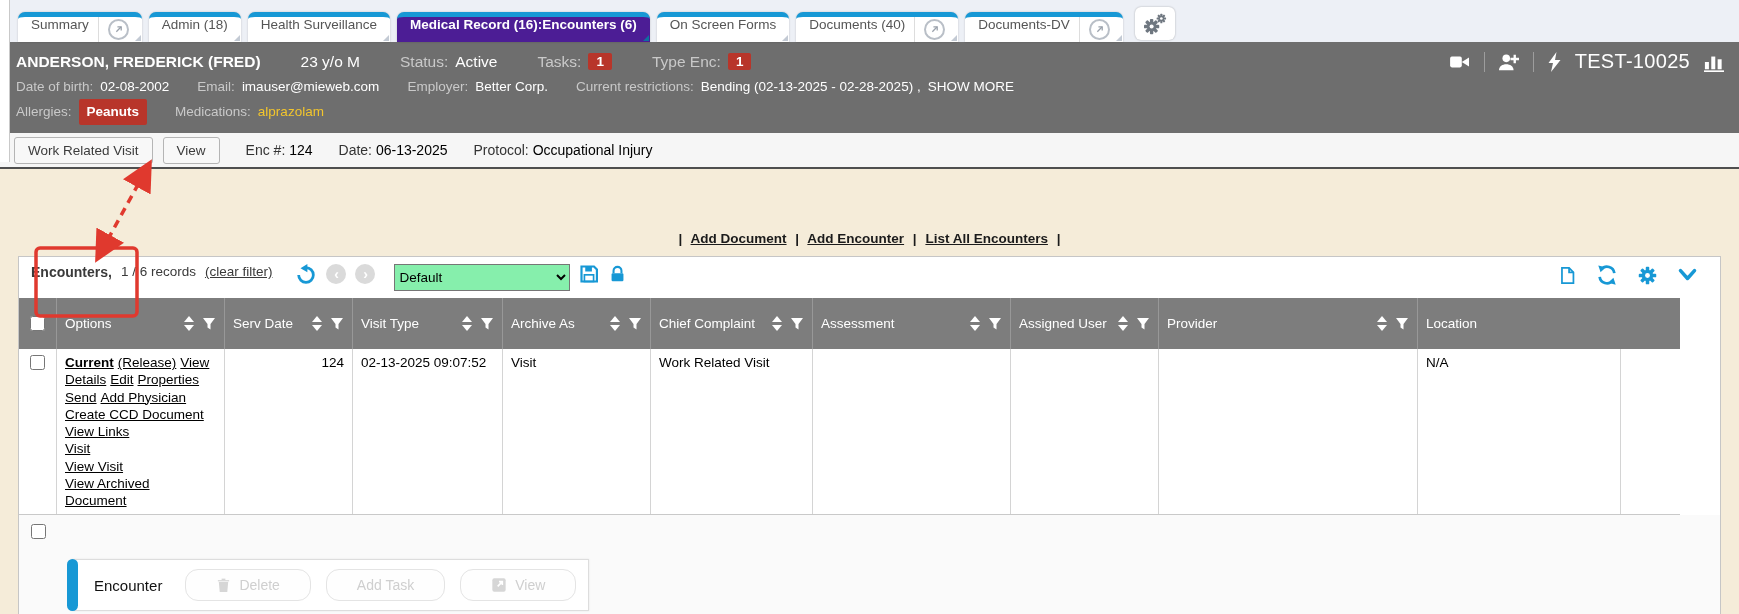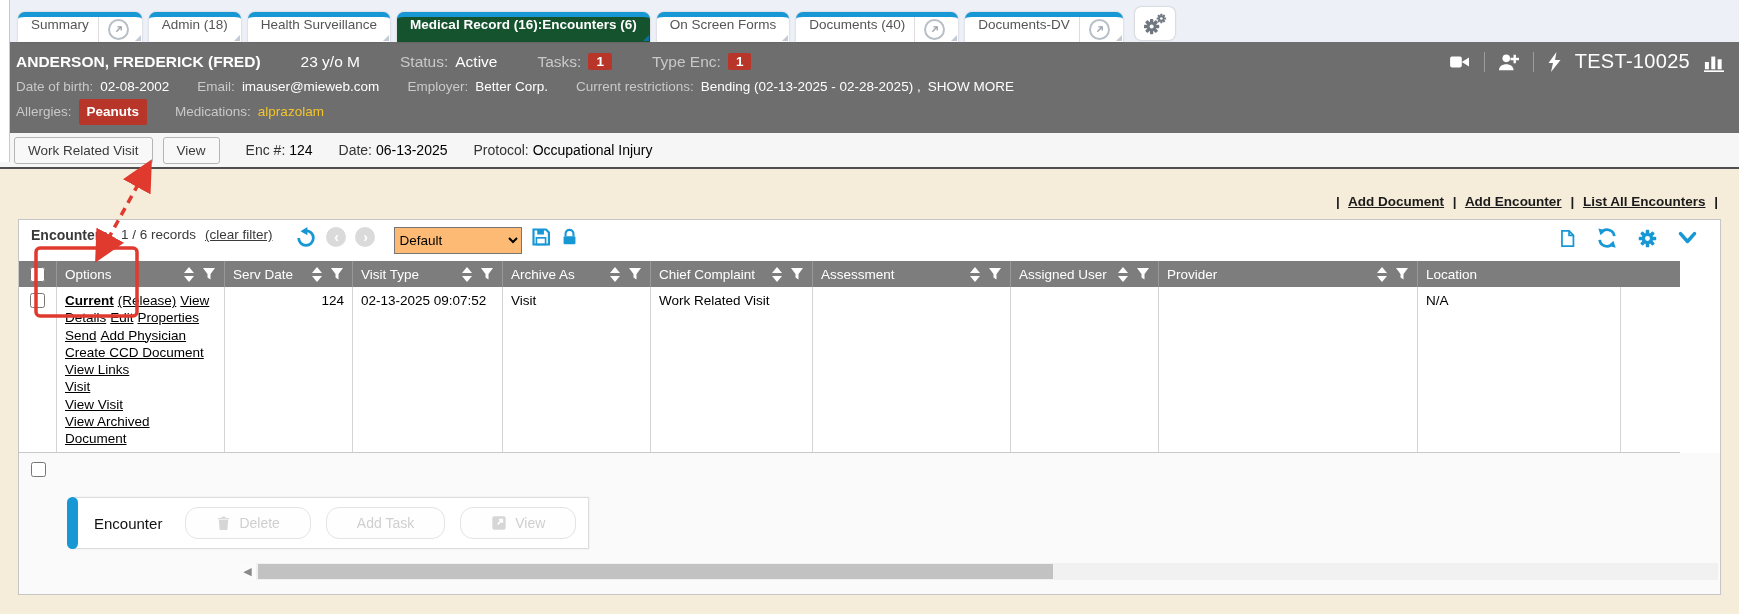--- a/index.html
+++ b/index.html
@@ -16,21 +16,21 @@
 
   
   .tabbar { height:42px; background:#edf0f6; display:flex; align-items:flex-end;
     gap:7px; padding-left:18px; position:relative; z-index:2; }
   .tab { position:relative; display:flex; gap:8px;
     background:#fff; color:#555; font-size:13.5px; height:30px; padding:0 13px;
     border-radius:7px 7px 0 0; border-top:5px solid #1798d5;
     box-shadow:0 0 2px rgba(0,0,0,.22); white-space:nowrap; cursor:pointer; }
   .tab::after { content:''; position:absolute; right:1px; bottom:1px; width:0; height:0;
     border-left:6px solid transparent; border-bottom:6px solid #c3cad4; }
-  .tab.active { background:#14532d; color:#fff; font-weight:bold; border-top-color:#1798d5; }
+  .tab.active { background:#4c1d95; color:#fff; font-weight:bold; border-top-color:#1798d5; }
   .tab.active::after { border-bottom-color:#0e6f9f; }
   .tab-ext { display:flex; align-items:center; padding-left:9px; margin-left:1px;
     border-left:1px solid #ddd; }
   .extc { width:21px; height:21px; border:2px solid #b9bfc7; border-radius:50%;
     display:flex; align-items:center; justify-content:center; }
   .gearbtn { height:33px; width:40px; background:#fff; border-radius:6px;
     box-shadow:0 0 2px rgba(0,0,0,.3); display:flex; align-items:center;
     justify-content:center; margin-left:5px; margin-bottom:2px; cursor:pointer; }
 
   
@@ -50,46 +50,46 @@
 
   
   .etb { background:#f6f6f6; border-bottom:2px solid #4f4f4f; height:36px;
     display:flex; align-items:center; gap:10px; padding:0 12px 0 14px; }
   .btn { background:#f8f8f8; border:1px solid #b5b5b5; border-radius:3px;
     padding:5px 13px; font-size:13.5px; color:#3c3c3c; cursor:pointer; }
   .fld { margin-left:16px; font-size:14px; color:#333; }
   .fval { color:#000; }
 
   
-  .toplinks { text-align:right; padding:25px 16px 6px; font-size:13.5px;
-    font-weight:bold; color:#1b1b1b; }
+  .toplinks { text-align:center; padding:25px 16px 6px; font-size:13.5px;
+    font-weight:bold; color:#1b1b1b;margin-top:37px; }
   .toplinks a { color:#1b1b1b; text-decoration:underline; cursor:pointer; }
   .toplinks .pipe { margin:0 5px; text-decoration:none; }
 
   .panel { margin:4px 18px 0; background:#fff; border:1px solid #c6c6c6; }
 
   .gtoolbar { display:flex; align-items:flex-start; padding:7px 12px; gap:9px; }
   .gtitle { font-weight:bold; font-size:14px; color:#3a3a3a; }
   .grecords { font-size:13.5px; color:#3a3a3a; }
   .gclear { text-decoration:underline; cursor:pointer; }
   .ml16 { margin-left:14px; }
   .iconbtn { cursor:pointer; }
   .circlebtn { width:20px; height:20px; border-radius:50%; background:#dadada;
     color:#fff; font-weight:bold; display:flex; align-items:center;
     justify-content:center; font-size:14px; line-height:1; cursor:default; }
-  .viewselect { width:128px; height:27px; border:1px solid #767676; font-size:13.5px;
-    margin-left:10px; background:#fdba74; font-family:"Liberation Sans",sans-serif; }
+  .viewselect { width:176px; height:27px; border:1px solid #767676; font-size:13.5px;
+    margin-left:10px; background:#86efac; font-family:"Liberation Sans",sans-serif; }
   .gtbright { margin-left:auto; display:flex; align-items:center; gap:19px; padding-right:10px; }
 
   
   .grid-cols { display:grid;
     grid-template-columns:38px 168px 128px 150px 148px 162px 198px 148px 259px 203px 1fr; }
   .thead { background:#7d7d7d; width:calc(100% - 40px); }
   .th { display:flex; align-items:center; gap:6px; color:#fff; font-size:13.5px;
-    height:26px; padding:0 8px; border-right:1px solid #989898; }
+    height:51px; padding:0 8px; border-right:1px solid #989898; }
   .th.cb { justify-content:center; padding:0; }
   .sf { margin-left:auto; display:flex; align-items:center; gap:8px; }
   .sort { display:flex; flex-direction:column; cursor:pointer; }
   .tri-u { width:0; height:0; border-left:5px solid transparent; border-right:5px solid transparent;
     border-bottom:6px solid #fff; margin-bottom:3px; }
   .tri-d { width:0; height:0; border-left:5px solid transparent; border-right:5px solid transparent;
     border-top:6px solid #fff; }
   .trow { background:#fff; border-bottom:1px solid #c9c9c9; width:calc(100% - 40px); }
   .td { padding:5px 8px; border-right:1px solid #d4d4d4; font-size:13.5px; color:#000;
     line-height:1.28; }

